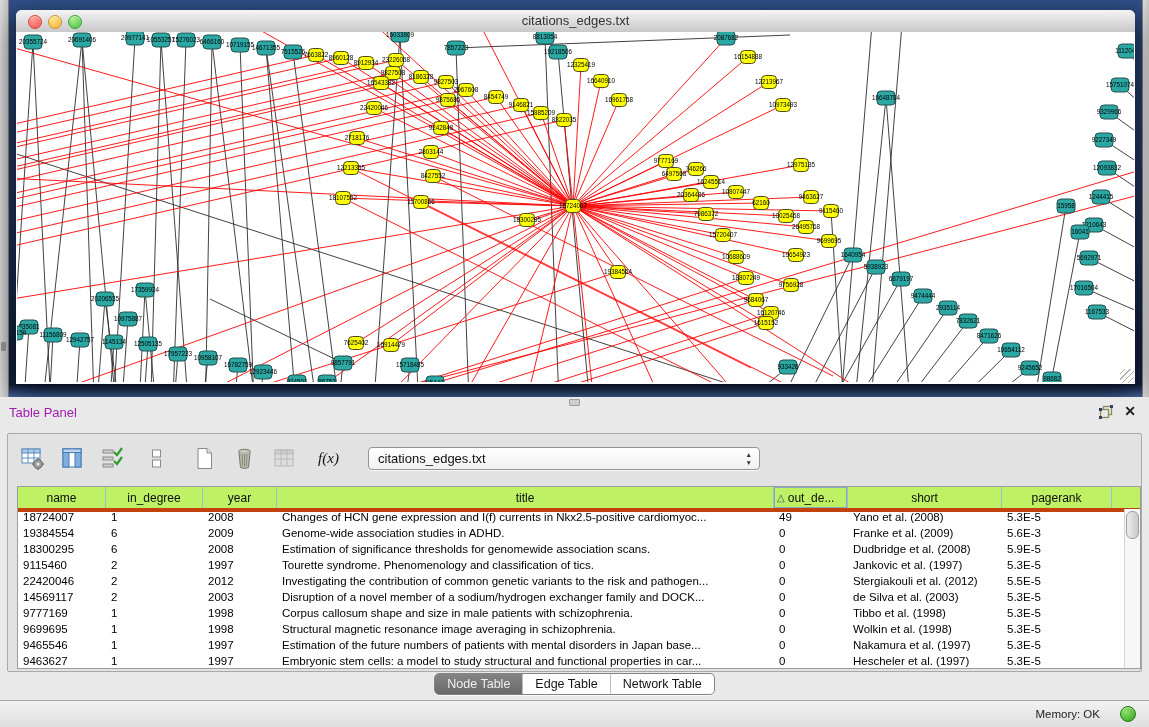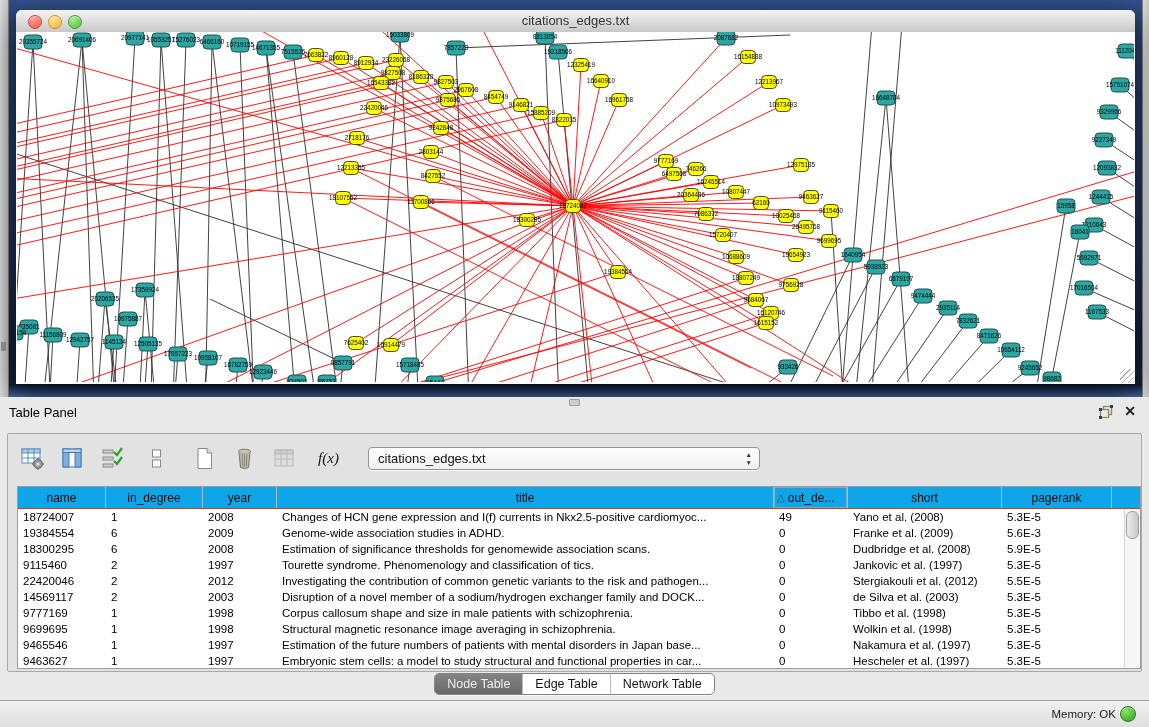--- a/index.html
+++ b/index.html
@@ -24,34 +24,34 @@
   .tl.red{left:12px;background:radial-gradient(circle at 35% 30%,#ff9d96,#f0534b);border:1px solid #ce4137;}
   .tl.yel{left:32px;background:radial-gradient(circle at 35% 30%,#ffe18a,#f3b230);border:1px solid #d0912a;}
   .tl.grn{left:52px;background:radial-gradient(circle at 35% 30%,#a8eb8f,#47c13e);border:1px solid #34a42f;}
   .canvas{position:absolute;left:0;top:22px;right:0;bottom:0;background:#fff;overflow:hidden;}
   .canvas svg{position:absolute;left:0;top:0;overflow:hidden;}
   .grip{position:absolute;right:1px;bottom:1px;width:14px;height:14px;
     background:repeating-linear-gradient(135deg,transparent 0 3px,#b0b0b0 3px 4px);}
   
   .panel{position:absolute;left:0;top:397px;width:1149px;height:330px;background:#e9e9e9;}
   .splitter{position:absolute;left:569px;top:2px;width:9px;height:5px;background:#cdcdcd;border:1px solid #9e9e9e;border-radius:1px;}
-  .panel-title{position:absolute;left:9px;top:8px;font-size:13px;color:#000000;}
+  .panel-title{position:absolute;left:9px;top:8px;font-size:13px;color:#a21caf;}
   .panel-float{position:absolute;right:36px;top:8px;width:14px;height:14px;}
   .panel-close{position:absolute;right:13px;top:6px;font-size:14px;font-weight:bold;color:#1c1c1c;line-height:16px;}
   .tcontainer{position:absolute;left:7px;top:36px;width:1133px;height:237px;background:#e2e2e2;
     border:1px solid #a9a9a9;border-radius:2px;}
   .toolbar{position:absolute;left:12px;top:6px;height:36px;display:flex;align-items:center;gap:15px;}
   .tbicon{width:25px;height:25px;display:flex;align-items:center;justify-content:center;}
   .gap1{margin-left:8px}.gap2{margin-left:4px}
   .dropdown{position:relative;margin-left:12px;width:392px;height:23px;border:1px solid #949494;border-radius:4px;
     background:linear-gradient(#ffffff,#f1f1f1);font-size:13px;color:#111;line-height:22px;padding-left:9px;
     box-sizing:border-box;box-shadow:0 1px 1px rgba(255,255,255,.8);}
   .dd-arrows{position:absolute;right:7px;top:3px;font-size:6.5px;line-height:8px;color:#333;text-align:center;}
   .twrap{position:absolute;left:9px;top:52px;width:1122px;height:181px;background:#fff;border:1px solid #9c9c9c;box-sizing:content-box;}
-  .thead{display:flex;height:21px;background:#0ea5e9;border-bottom:1px solid #c2410c;}
+  .thead{display:flex;height:21px;background:#bef264;border-bottom:4px solid #c2410c;}
   .th{box-sizing:border-box;border-right:1px solid #9dbdd4;display:flex;align-items:center;justify-content:center;
     font-size:12px;color:#0d0d0d;overflow:hidden;white-space:nowrap;}
   .th.sorted{justify-content:flex-start;padding-left:3px;box-shadow:inset 0 0 0 1px #84aac6;}
   .sortglyph{font-size:10px;margin-right:3px;color:#33506b;}
   .c0{width:88px}.c1{width:97px}.c2{width:74px}.c3{width:497px}.c4{width:74px}.c5{width:154px}.c6{width:110px}
   .tbody{position:absolute;left:0;top:22px;right:15px;bottom:0;overflow:hidden;}
   .trow{display:flex;height:16px;align-items:center;font-size:11.5px;color:#000;}
   .td{box-sizing:border-box;padding-left:5px;overflow:hidden;white-space:nowrap;flex:none;}
   .vsb{position:absolute;top:22px;right:0;width:15px;bottom:0;background:#f7f7f7;border-left:1px solid #d4d4d4;}
   .vsb-thumb{position:absolute;left:1px;top:2px;width:11px;height:26px;border:1px solid #9f9f9f;border-radius:6px;
@@ -59,21 +59,21 @@
   
   .tabbar{position:absolute;left:0;right:0;top:276px;display:flex;justify-content:center;}
   .seg{display:flex;border:1px solid #848484;border-radius:5px;overflow:hidden;background:#fff;height:20px;
     box-shadow:0 1px 0 rgba(255,255,255,.7);}
   .seg .tab{padding:2px 12px;font-size:12.5px;line-height:16px;color:#141414;border-left:1px solid #bdbdbd;}
   .seg .tab:first-child{border-left:none;}
   .seg .tab.sel{background:linear-gradient(#848484,#696969);color:#efefef;border-left:none;}
   
   .statusbar{position:absolute;left:0;top:303px;width:1149px;height:27px;box-sizing:border-box;
     border-top:1px solid #a3a3a3;background:linear-gradient(#f2f2f2,#dedede);
-    display:flex;align-items:center;justify-content:flex-end;padding-right:13px;gap:4px;}
+    display:flex;align-items:center;justify-content:flex-end;padding-right:13px;gap:20px;}
   .memlabel{font-size:11.5px;color:#222;}
   .memdot{width:14px;height:14px;border-radius:50%;background:radial-gradient(circle at 35% 30%,#8fe468,#2f9e1f);
     border:1px solid #1d7a12;box-shadow:inset 0 1px 1px rgba(255,255,255,.5);}
 </style>
 </head>
 <body>
 
 <div class="desktop">
   <div class="deskband"></div>
 </div>

